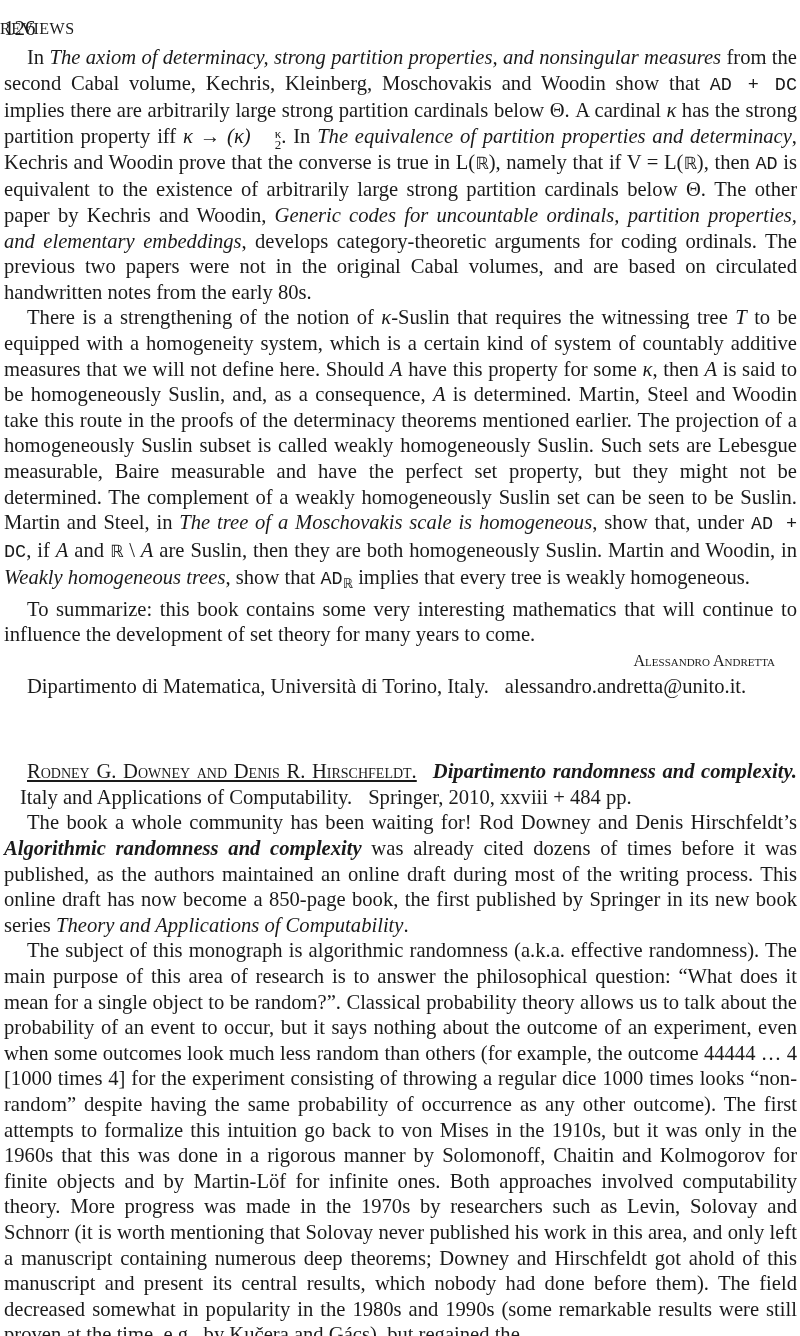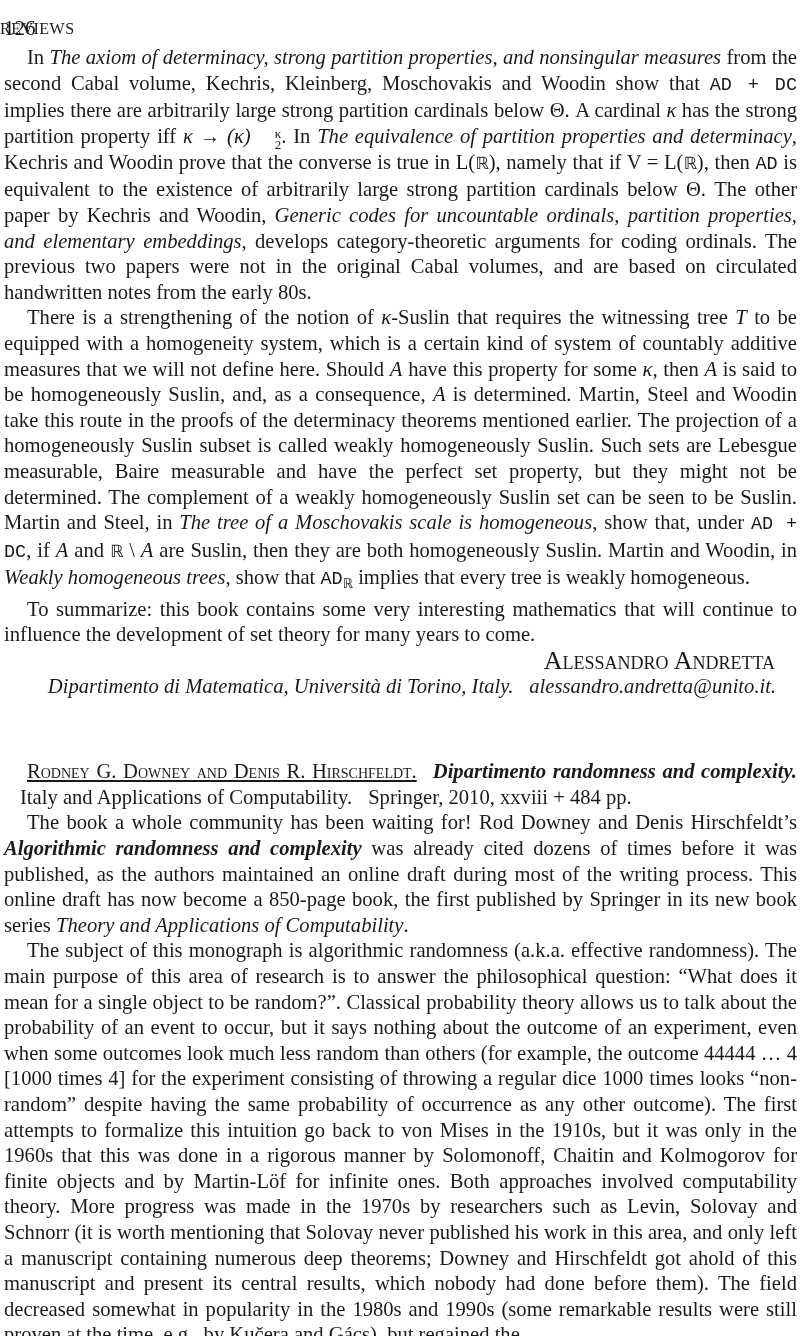--- a/index.html
+++ b/index.html
@@ -25,21 +25,21 @@
   }
   .body-text p { margin: 0; text-indent: 23px; }
   .sans { font-family: Liberation Mono, monospace; font-size: 18.5px; }
   .bb { font-family: "DejaVu Sans", sans-serif; font-size: 17px; }
   .sc { font-variant: small-caps; text-decoration: underline; }
   .sub { font-size: 13px; vertical-align: -4px; }
   .supsub { display: inline-block; vertical-align: -6px; line-height: 11px; font-size: 13px; margin-left: 1px; }
   .supsub span { display: block; }
   .signature {
     text-align: right; padding-right: 22px; text-indent: 0 !important;
-    font-variant: small-caps; font-size: 26px;
+    font-variant: small-caps; font-size: 16px;
   }
   .affil { text-indent: 23px; }
   .gap-before-review { height: 60px; }
   .review-head { text-indent: 23px; }
   .review-head .book-title { font-weight: bold; font-style: italic; }
   .spacer-sm { display: inline-block; width: 16px; }
 </style>
 </head>
 <body>
 
@@ -53,21 +53,21 @@
   <div class="body-text" style="top:45px;">
 
     <p><span>In </span><i>The axiom of determinacy, strong partition properties, and nonsingular measures</i><span> from the second Cabal volume, Kechris, Kleinberg, Moschovakis and Woodin show that </span><span class="sans">AD + DC</span><span> implies there are arbitrarily large strong partition cardinals below Θ. A cardinal </span><i>κ</i><span> has the strong partition property iff </span><span><i>κ → (κ)</i><span class="supsub"><span>κ</span><span>2</span></span></span><span>. In </span><i>The equivalence of partition properties and determinacy</i><span>, Kechris and Woodin prove that the converse is true in L(</span><span class="bb">ℝ</span><span>), namely that if V = L(</span><span class="bb">ℝ</span><span>), then </span><span class="sans">AD</span><span> is equivalent to the existence of arbitrarily large strong partition cardinals below Θ. The other paper by Kechris and Woodin, </span><i>Generic codes for uncountable ordinals, partition properties, and elementary embeddings</i><span>, develops category-theoretic arguments for coding ordinals. The previous two papers were not in the original Cabal volumes, and are based on circulated handwritten notes from the early 80s.</span></p>
 
     <p><span>There is a strengthening of the notion of </span><i>κ</i><span>-Suslin that requires the witnessing tree </span><i>T</i><span> to be equipped with a homogeneity system, which is a certain kind of system of countably additive measures that we will not define here. Should </span><i>A</i><span> have this property for some </span><i>κ</i><span>, then </span><i>A</i><span> is said to be homogeneously Suslin, and, as a consequence, </span><i>A</i><span> is determined. Martin, Steel and Woodin take this route in the proofs of the determinacy theorems mentioned earlier. The projection of a homogeneously Suslin subset is called weakly homogeneously Suslin. Such sets are Lebesgue measurable, Baire measurable and have the perfect set property, but they might not be determined. The complement of a weakly homogeneously Suslin set can be seen to be Suslin. Martin and Steel, in </span><i>The tree of a Moschovakis scale is homogeneous</i><span>, show that, under </span><span class="sans">AD + DC</span><span>, if </span><i>A</i><span> and </span><span class="bb">ℝ</span><span> \ </span><i>A</i><span> are Suslin, then they are both homogeneously Suslin. Martin and Woodin, in </span><i>Weakly homogeneous trees</i><span>, show that </span><span class="sans">AD</span><span class="sub bb">ℝ</span><span> implies that every tree is weakly homogeneous.</span></p>
 
     <p>To summarize: this book contains some very interesting mathematics that will continue to influence the development of set theory for many years to come.</p>
 
     <p class="signature">Alessandro Andretta</p>
 
-    <p class="affil" style="text-align:center;font-style:italic;"><span>Dipartimento di Matematica, Università di Torino, Italy.</span><span class="spacer-sm"></span><span>alessandro.andretta@unito.it.</span></p>
+    <p class="affil" style="text-align:left;"><span>Dipartimento di Matematica, Università di Torino, Italy.</span><span class="spacer-sm"></span><span>alessandro.andretta@unito.it.</span></p>
 
     <div class="gap-before-review"></div>
 
     <p class="review-head"><span class="sc">Rodney G. Downey and Denis R. Hirschfeldt.</span><span class="spacer-sm"></span><span class="book-title">Dipartimento randomness and complexity.</span><span class="spacer-sm"></span><span>Italy and Applications of Computability.</span><span class="spacer-sm"></span><span>Springer, 2010, xxviii + 484 pp.</span></p>
 
     <p><span>The book a whole community has been waiting for! Rod Downey and Denis Hirschfeldt’s </span><b><i>Algorithmic randomness and complexity</i></b><span> was already cited dozens of times before it was published, as the authors maintained an online draft during most of the writing process. This online draft has now become a 850-page book, the first published by Springer in its new book series </span><i>Theory and Applications of Computability</i><span>.</span></p>
 
     <p>The subject of this monograph is algorithmic randomness (a.k.a. effective randomness). The main purpose of this area of research is to answer the philosophical question: “What does it mean for a single object to be random?”. Classical probability theory allows us to talk about the probability of an event to occur, but it says nothing about the outcome of an experiment, even when some outcomes look much less random than others (for example, the outcome 44444 … 4 [1000 times 4] for the experiment consisting of throwing a regular dice 1000 times looks “non-random” despite having the same probability of occurrence as any other outcome). The first attempts to formalize this intuition go back to von Mises in the 1910s, but it was only in the 1960s that this was done in a rigorous manner by Solomonoff, Chaitin and Kolmogorov for finite objects and by Martin-Löf for infinite ones. Both approaches involved computability theory. More progress was made in the 1970s by researchers such as Levin, Solovay and Schnorr (it is worth mentioning that Solovay never published his work in this area, and only left a manuscript containing numerous deep theorems; Downey and Hirschfeldt got ahold of this manuscript and present its central results, which nobody had done before them). The field decreased somewhat in popularity in the 1980s and 1990s (some remarkable results were still proven at the time, e.g., by Kučera and Gács), but regained the</p>
 
   </div>

